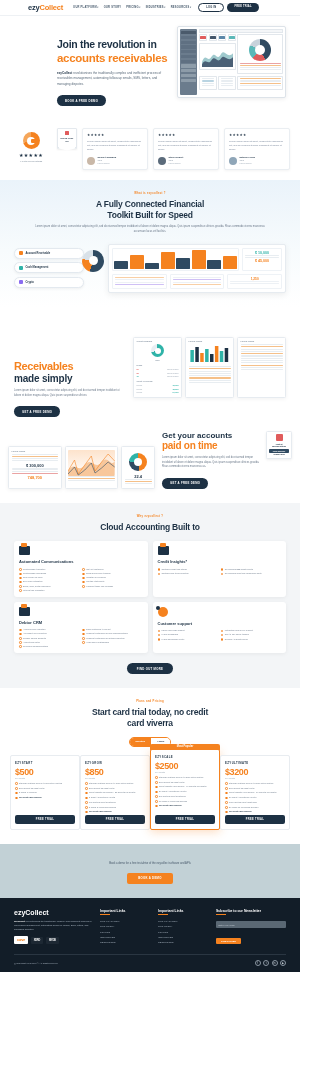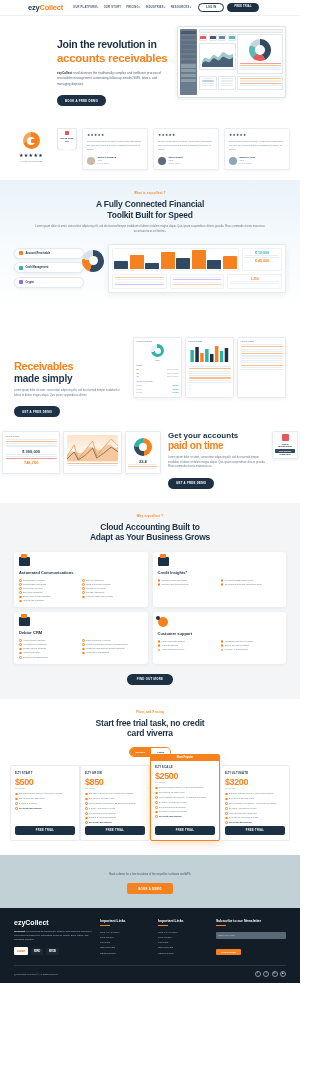--- a/index.html
+++ b/index.html
@@ -133,21 +133,21 @@
   .mini { flex:1; background:#fff; border:.5px solid #e6ebf0; border-radius:1.5px; padding:2.5px; box-shadow:0 1px 4px rgba(0,0,0,.06); }
   .mh { font-size:2.2px; font-weight:700; color:#8b98a6; margin-bottom:2px; }
   .gauge { width:13px;height:13px;border-radius:50%;margin:0 auto 2px;
     background:conic-gradient(#2fb3a8 0 70%,#e8eef3 70% 100%);position:relative;}
   .gauge::after{content:"";position:absolute;inset:3.5px;background:#fff;border-radius:50%;}
   .mrow { display:flex; justify-content:space-between; font-size:2px; margin-bottom:1.5px; }
   .mrow .r { color:#e05c5c; font-weight:700; } .mrow .g { color:#2fb3a8; font-weight:700; }
   .mrow .n { color:#9aa6b3; }
 
   
-  .paid { background:#fff; padding:4px 2px 14px; display:flex; gap:7px; align-items:flex-start; }
+  .paid { background:#fff; padding:4px 8px 14px; display:flex; gap:7px; align-items:flex-end; }
   .paid-l { flex:1; display:flex; gap:3px; }
   .paid-r { width:130px; display:flex; gap:4px; align-items:flex-start; }
   .paid-txt { flex:1; }
   .h4d { font-size:8px; font-weight:800; line-height:1.15; }
   .h4o { font-size:10px; font-weight:800; color:#f5821f; letter-spacing:-.3px; display:block; }
   .badge-v { width:26px; background:#fff; border:.5px solid #e6ebf0; border-radius:1.5px;
     padding:2px; text-align:center; box-shadow:0 1px 3px rgba(0,0,0,.07); }
   .bv-top { width:7px;height:7px;background:#e05c5c;border-radius:1px;margin:0 auto 1.5px; }
   .bv-t { font-size:1.9px; font-weight:800; line-height:1.3; }
   .bv-band { background:#2f4a61; color:#fff; font-size:1.7px; font-weight:700; border-radius:.8px; padding:.8px 0; margin:1.5px 0; }
@@ -572,21 +572,20 @@
         <div class="bv-band">Small Business</div>
         <div class="bv-t" style="font-size:1.6px">SUMMER 2022</div>
       </div>
     </div>
   </div>
 
   <div class="cloud">
     <div class="eyebrow">Why ezycollect ?</div>
     <div class="h2">
       <div>Cloud Accounting Built to</div>
-      <div>Adapt as Your Business Grows</div>
     </div>
     <div class="fgrid">
       <div class="fcard">
         <div class="ficon"></div>
         <div class="ftitle">Automated Communications</div>
         <div class="flist">
           <div class="fli">
               <span class="fchk"></span>
               <span>Customisable templates</span>
             </div>
@@ -726,21 +725,21 @@
             </div>
         </div>
       </div>
     </div>
     <div class="btn-find">FIND OUT MORE</div>
   </div>
 
   <div class="pricing">
     <div class="eyebrow">Plans and Pricing</div>
     <div class="h2">
-      <div>Start free trial task, no credit</div>
+      <div>Start card trial today, no credit</div>
       <div>card viverra</div>
     </div>
     <div class="toggle">
       <div class="tg on">Monthly</div>
       <div class="tg off">Yearly</div>
     </div>
     <div class="pgrid">
 
       <div class="pcard">
         <div class="pname">EZYSTART</div>

